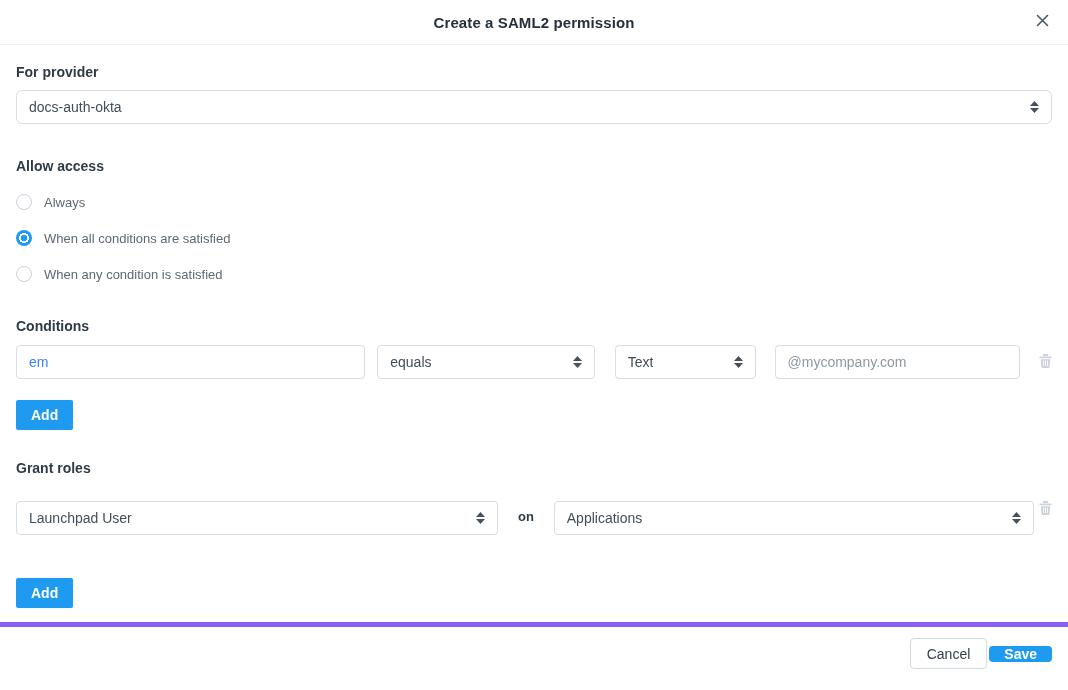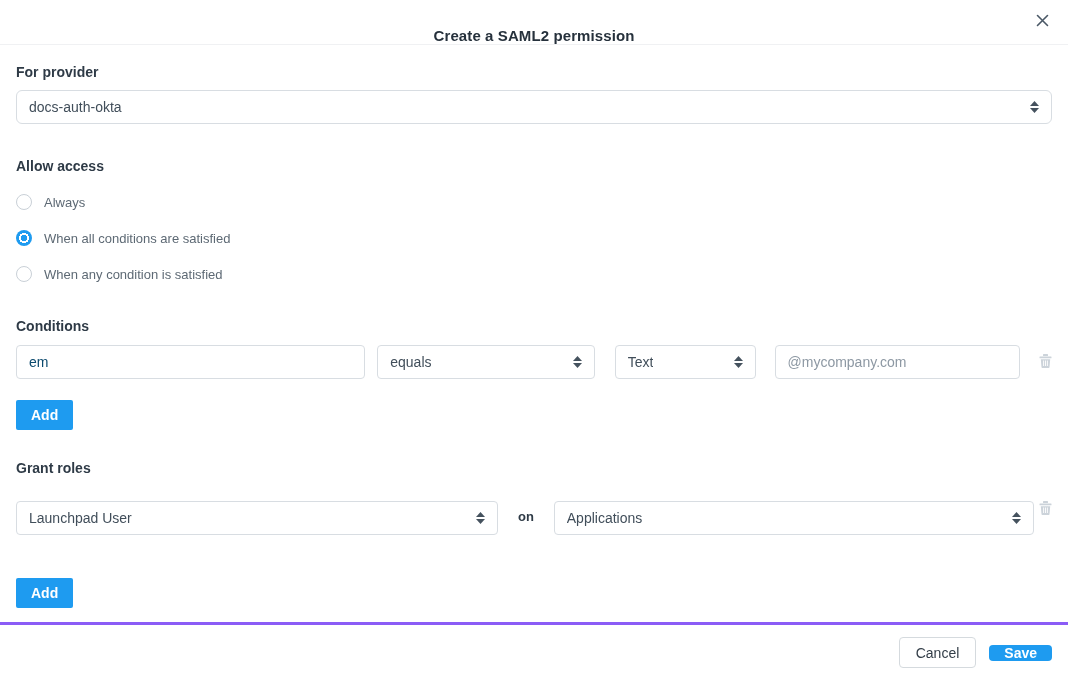--- a/index.html
+++ b/index.html
@@ -1,21 +1,21 @@
 <!DOCTYPE html>
 <html><head>
 <meta charset="utf-8">
 <style>
   * { margin: 0; padding: 0; box-sizing: border-box; }
   html, body { width: 1068px; height: 690px; background: #ffffff; font-family: "Liberation Sans", "DejaVu Sans", sans-serif; color: #2e3a46; overflow: hidden; }
 
   .modal { width: 1068px; height: 690px; display: flex; flex-direction: column; background: #fff; }
 
   
-  .modal-header { position: relative; height: 45px; border-bottom: 1px solid #f0f1f3; display: flex; align-items: flex-end; justify-content: center; flex: 0 0 auto; }
+  .modal-header { position: relative; height: 45px; border-bottom: 1px solid #f0f1f3; display: flex; align-items: center; justify-content: center; flex: 0 0 auto; }
   .modal-title { font-size: 15px; font-weight: 600; color: #26313c; letter-spacing: .1px; }
   .close-btn { position: absolute; right: 14px; top: 10px; width: 24px; height: 24px; display: flex; align-items: center; justify-content: center; cursor: pointer; background: none; border: none; }
 
   
   .modal-body { flex: 1 1 auto; padding: 0 16px; }
 
   .field-label { font-size: 14px; font-weight: 600; color: #2e3a46; }
 
   
   .control { height: 34px; border: 1px solid #d8dde2; border-radius: 4px; background: #fff; display: flex; align-items: center; padding: 0 12px; font-size: 14px; color: #414e5a; }
@@ -38,35 +38,35 @@
 
   .section-conditions { margin-top: 36px; }
   .cond-row { margin-top: 11px; display: flex; align-items: center; }
   .cond-field { width: 350px; }
   .cond-op { width: 218px; margin-left: 12px; }
   .cond-type { width: 141px; margin-left: 20px; }
   .cond-val { width: 246px; margin-left: 19px; }
   .trash-btn { margin-left: 19px; background: none; border: none; cursor: pointer; display: flex; align-items: center; }
 
   input.text-input { outline: none; }
-  .text-input { color: #0c4a6e; }
+  .text-input { color: #3b82f6; }
   .text-input::placeholder { color: #8d98a3; opacity: 1; }
 
   .add-btn { margin-top: 21px; background: #1e9bf0; color: #fff; font-family: "Liberation Sans", sans-serif; font-size: 14px; font-weight: 700; border: none; border-radius: 2px; padding: 0 15px; height: 30px; cursor: pointer; }
 
   .section-grant { margin-top: 30px; }
   .grant-row { margin-top: 25px; display: flex; align-items: flex-start; }
   .grant-role { width: 486px; }
   .grant-on { width: 56px; text-align: center; font-size: 13px; font-weight: 600; color: #2e3a46; position: relative; top: 8px; }
   .grant-target { width: 484px; }
   .grant-row .trash-btn { margin-left: 5px; }
   .grant-add { margin-top: 43px; }
 
   
-  .modal-footer { flex: 0 0 auto; height: 68px; border-top: 3px solid #8b5cf6; display: flex; align-items: center; justify-content: flex-end; padding: 0 16px 10px 16px; gap: 13px; }
+  .modal-footer { flex: 0 0 auto; height: 68px; border-top: 5px solid #8b5cf6; display: flex; align-items: center; justify-content: flex-end; padding: 0 16px 10px 16px; gap: 2px; }
   .cancel-btn { background: #fff; border: 1px solid #d5dade; border-radius: 4px; color: #333e48; font-family: "Liberation Sans", sans-serif; font-size: 14px; height: 31px; padding: 0 16px; cursor: pointer; }
   .save-btn { background: #1e9bf0; border: none; border-radius: 4px; color: #fff; font-family: "Liberation Sans", sans-serif; font-size: 14px; font-weight: 600; height: 16px; padding: 0 15px; cursor: pointer; }
 </style>
 </head>
 <body>
 
 <div class="modal">
 
   <div class="modal-header">
     <div class="modal-title">Create a SAML2 permission</div>

